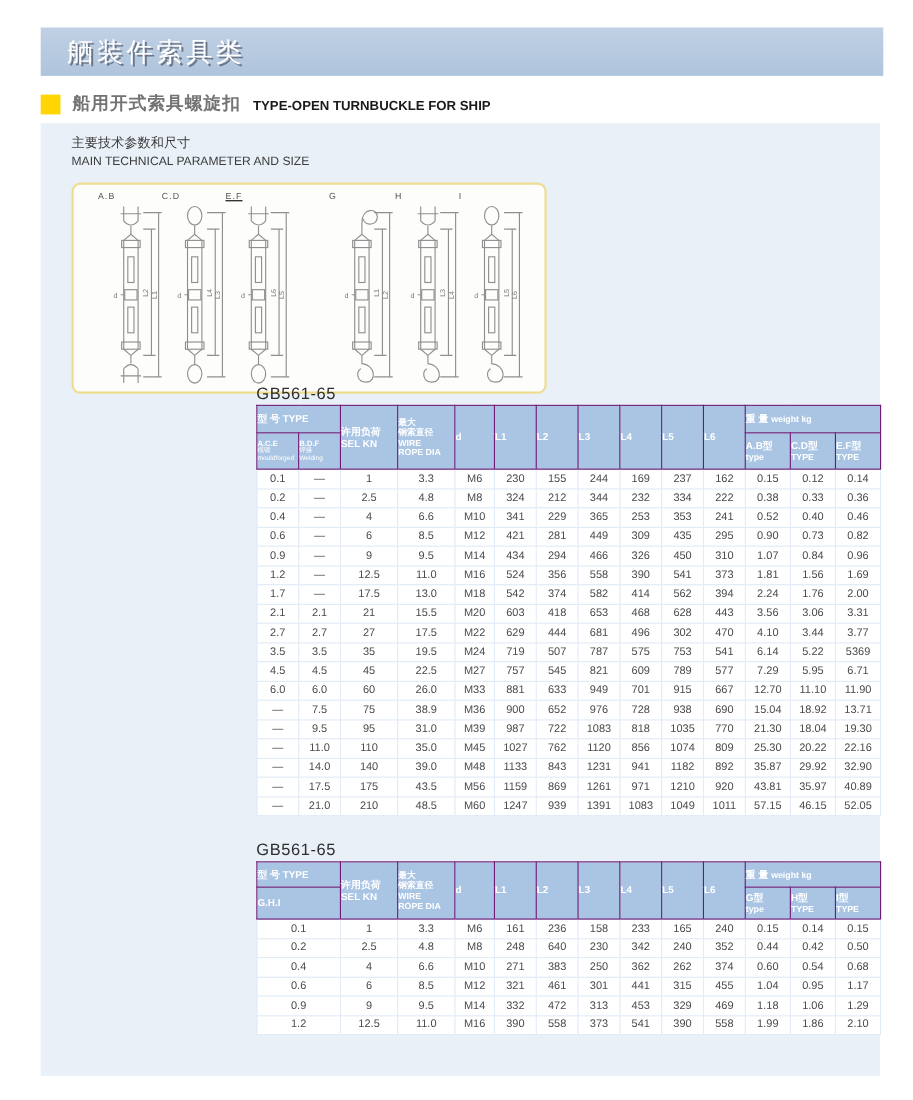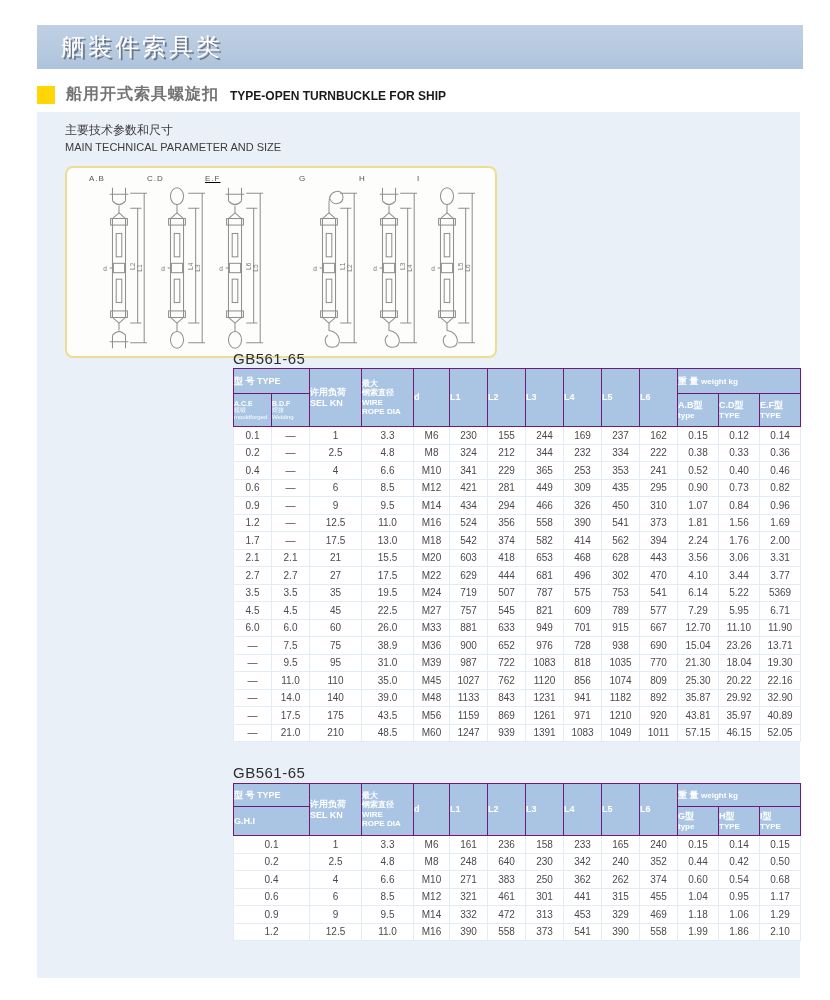--- a/index.html
+++ b/index.html
@@ -463,21 +463,21 @@
             <td>75</td>
             <td>38.9</td>
             <td>M36</td>
             <td>900</td>
             <td>652</td>
             <td>976</td>
             <td>728</td>
             <td>938</td>
             <td>690</td>
             <td>15.04</td>
-            <td>23.26</td>
+            <td>18.92</td>
             <td>13.71</td>
           </tr>
           <tr>
             <td>—</td>
             <td>9.5</td>
             <td>95</td>
             <td>31.0</td>
             <td>M39</td>
             <td>987</td>
             <td>722</td>

